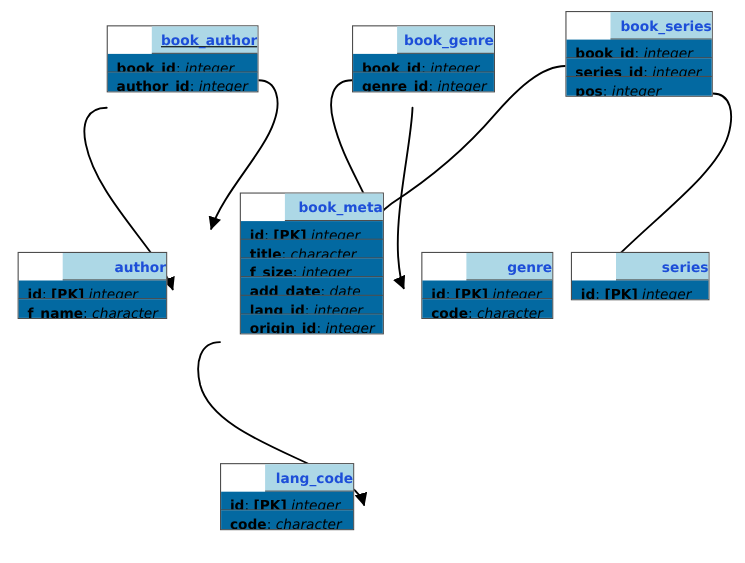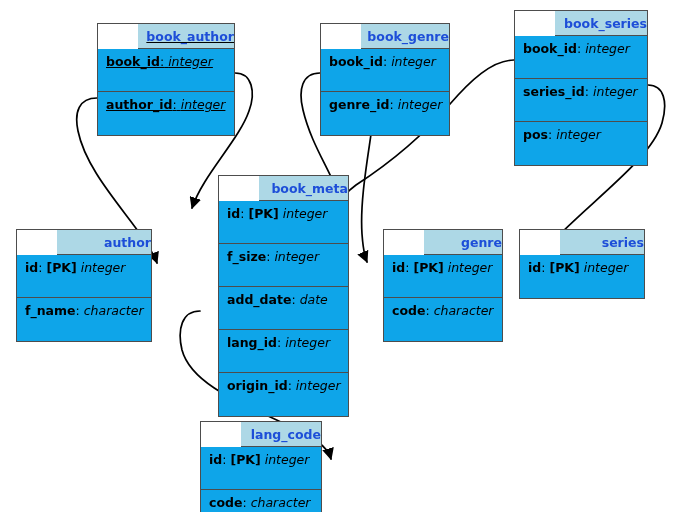--- a/index.html
+++ b/index.html
@@ -41,26 +41,26 @@
     font-size: 12.5px;
     color: #1d4ed8;
     background: #ADD8E6;
     border-bottom: 1.6px solid #4d4d4d;
     white-space: nowrap;
     overflow: hidden;
     margin-left: 40px;
   }
   .entity .attr {
     box-sizing: border-box;
-    height: 43px;
+    height: 17px;
     line-height: 25px;
     padding: 0 8px;
     font-size: 12.5px;
     color: #000000;
-    background: #0ea5e9;
+    background: #0369a1;
     white-space: nowrap;
     overflow: hidden;
     border-bottom: 1.6px solid #4d4d4d;
   }
   .entity .attr:last-child {
     border-bottom: none;
   }
   .entity .attr .nm {
     font-weight: bold;
   }
@@ -106,20 +106,21 @@
       </div>
       <div class="entity" style="left: 514px; top: 10px; width: 134px;">
         <div class="title">book_series</div>
         <div class="attr"><span class="nm">book_id</span><span>:</span> <span class="ty">integer</span></div>
         <div class="attr"><span class="nm">series_id</span><span>:</span> <span class="ty">integer</span></div>
         <div class="attr"><span class="nm">pos</span><span>:</span> <span class="ty">integer</span></div>
       </div>
       <div class="entity" style="left: 218px; top: 175px; width: 131px;">
         <div class="title">book_meta</div>
         <div class="attr"><span class="nm">id</span><span>:</span> <span class="pk">[PK]</span> <span class="ty">integer</span></div>
+        <div class="attr"><span class="nm">title</span><span>:</span> <span class="ty">character</span></div>
         <div class="attr"><span class="nm">f_size</span><span>:</span> <span class="ty">integer</span></div>
         <div class="attr"><span class="nm">add_date</span><span>:</span> <span class="ty">date</span></div>
         <div class="attr"><span class="nm">lang_id</span><span>:</span> <span class="ty">integer</span></div>
         <div class="attr"><span class="nm">origin_id</span><span>:</span> <span class="ty">integer</span></div>
       </div>
       <div class="entity" style="left: 16px; top: 229px; width: 136px;">
         <div class="title">author</div>
         <div class="attr"><span class="nm">id</span><span>:</span> <span class="pk">[PK]</span> <span class="ty">integer</span></div>
         <div class="attr"><span class="nm">f_name</span><span>:</span> <span class="ty">character</span></div>
       </div>

